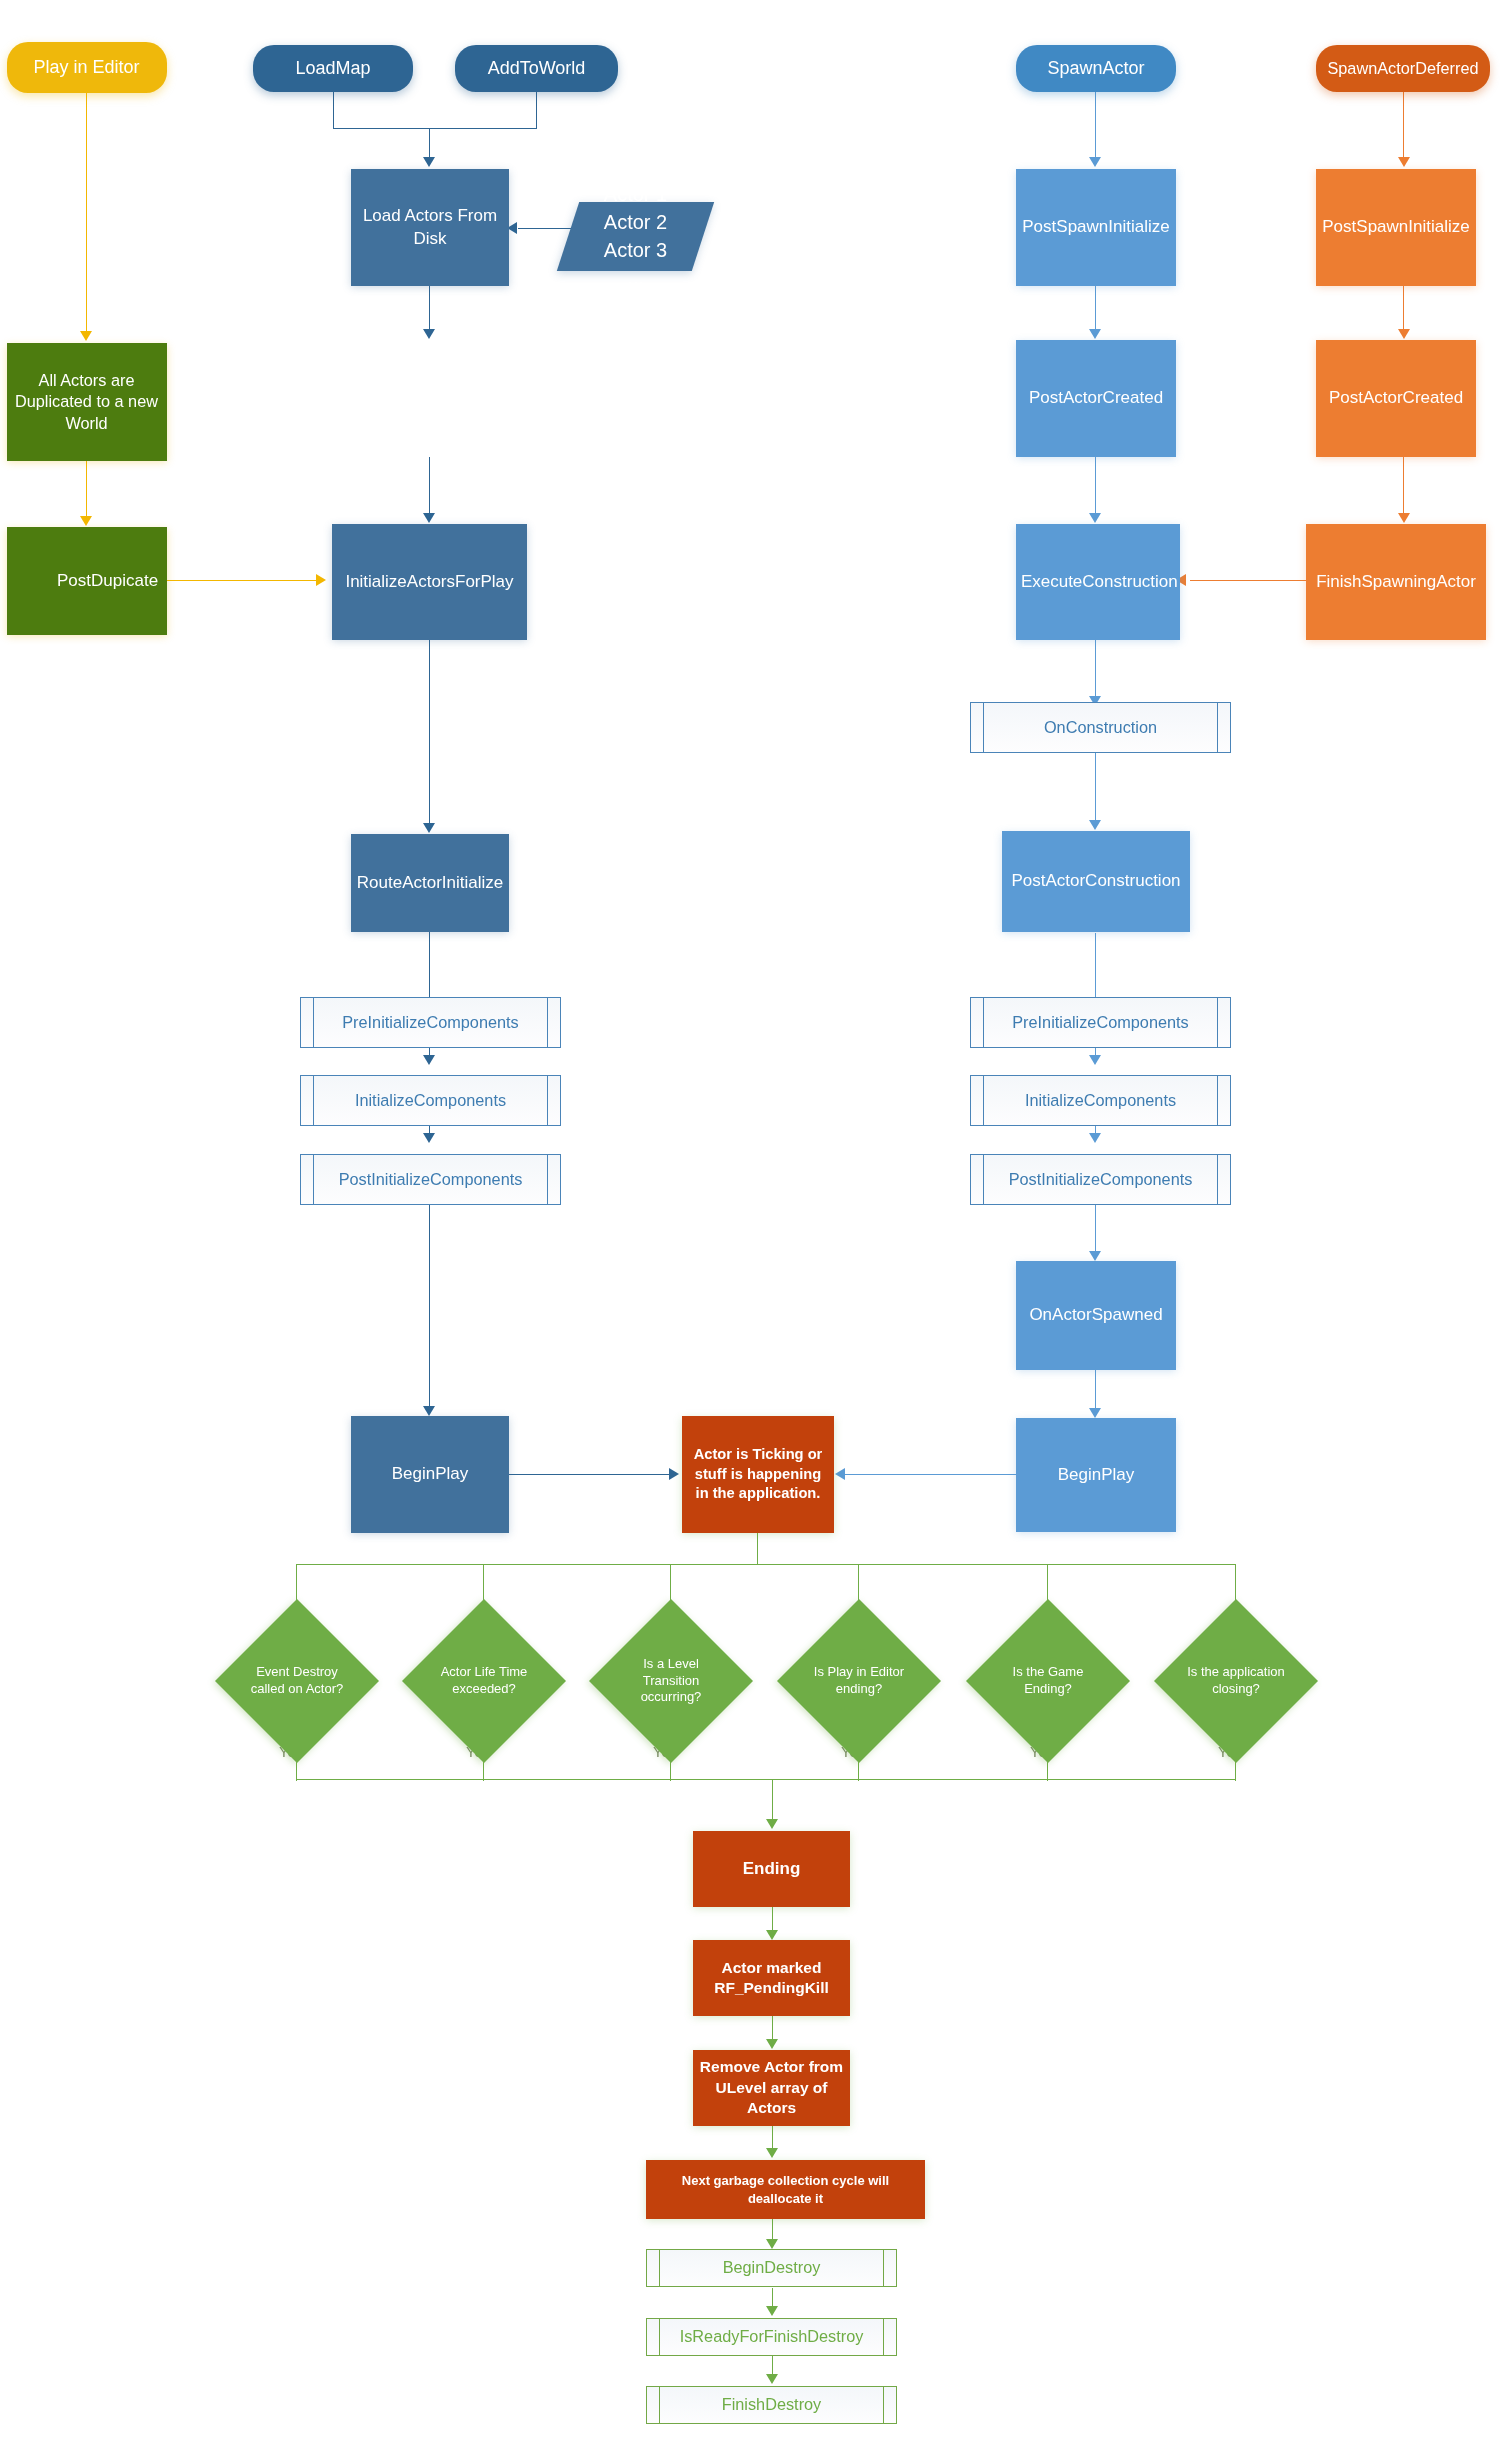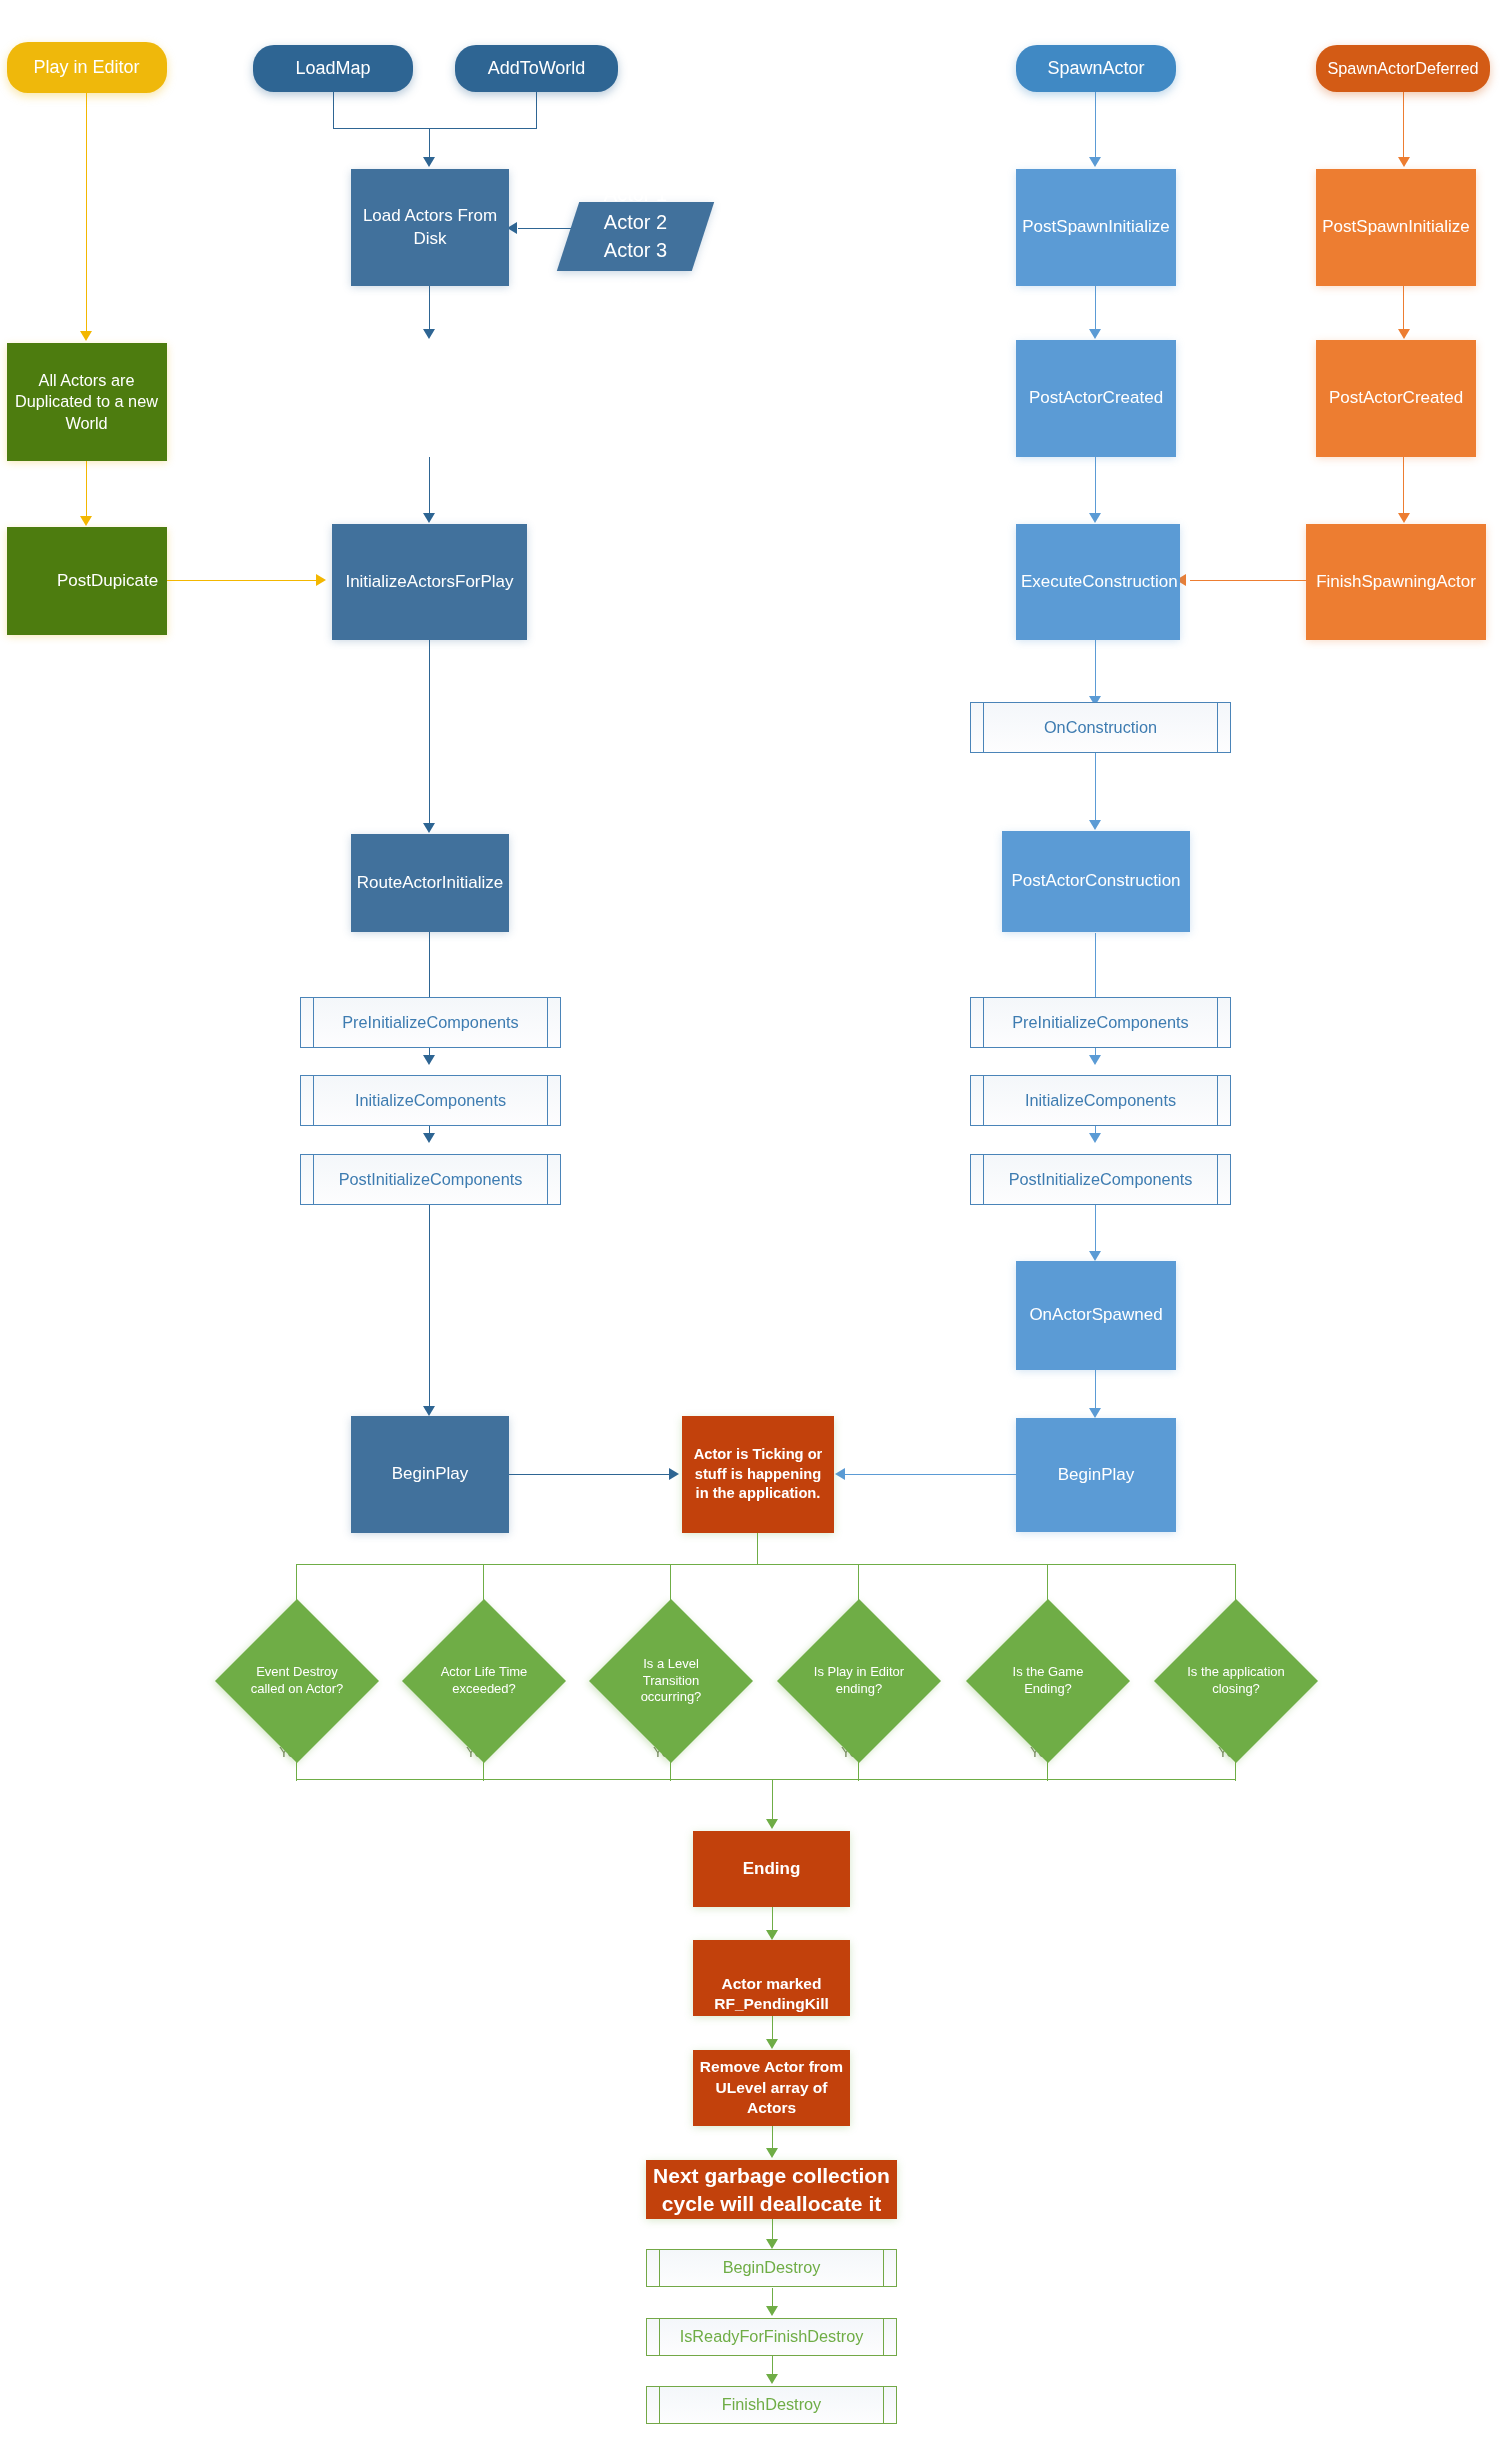--- a/index.html
+++ b/index.html
@@ -361,35 +361,35 @@
   <div class="ln v c-green" style="left:772px;top:1779px;height:42px;"></div>
   <div class="ar down a-green" style="left:766px;top:1819px;"></div>
 
   <div class="node proc green" style="left:693px;top:1831px;width:157px;height:76px;">
     <span>Ending</span>
   </div>
 
   <div class="ln v c-green" style="left:772px;top:1907px;height:25px;"></div>
   <div class="ar down a-green" style="left:766px;top:1930px;"></div>
 
-  <div class="node proc green" style="left:693px;top:1940px;width:157px;height:76px;font-size:15.5px;align-items:flex-end;">
+  <div class="node proc green" style="left:693px;top:1940px;width:157px;height:76px;font-size:15.5px;">
     <span>Actor marked RF_PendingKill</span>
   </div>
 
   <div class="ln v c-green" style="left:772px;top:2016px;height:25px;"></div>
   <div class="ar down a-green" style="left:766px;top:2039px;"></div>
 
   <div class="node proc green" style="left:693px;top:2050px;width:157px;height:76px;font-size:15.5px;">
     <span>Remove Actor from ULevel array of Actors</span>
   </div>
 
   <div class="ln v c-green" style="left:772px;top:2125px;height:25px;"></div>
   <div class="ar down a-green" style="left:766px;top:2148px;"></div>
 
-  <div class="node proc green" style="left:646px;top:2160px;width:251px;height:59px;font-size:21px;">
+  <div class="node proc green" style="left:646px;top:2160px;width:279px;height:59px;font-size:13px;">
     <span>Next garbage collection cycle will deallocate it</span>
   </div>
 
   <div class="ln v c-green" style="left:772px;top:2219px;height:22px;"></div>
   <div class="ar down a-green" style="left:766px;top:2239px;"></div>
 
   <div class="node sub green" style="left:646px;top:2249px;width:251px;height:38px;">
     <div class="bar l"></div>
     <div class="bar r"></div>
     <span>BeginDestroy</span>

